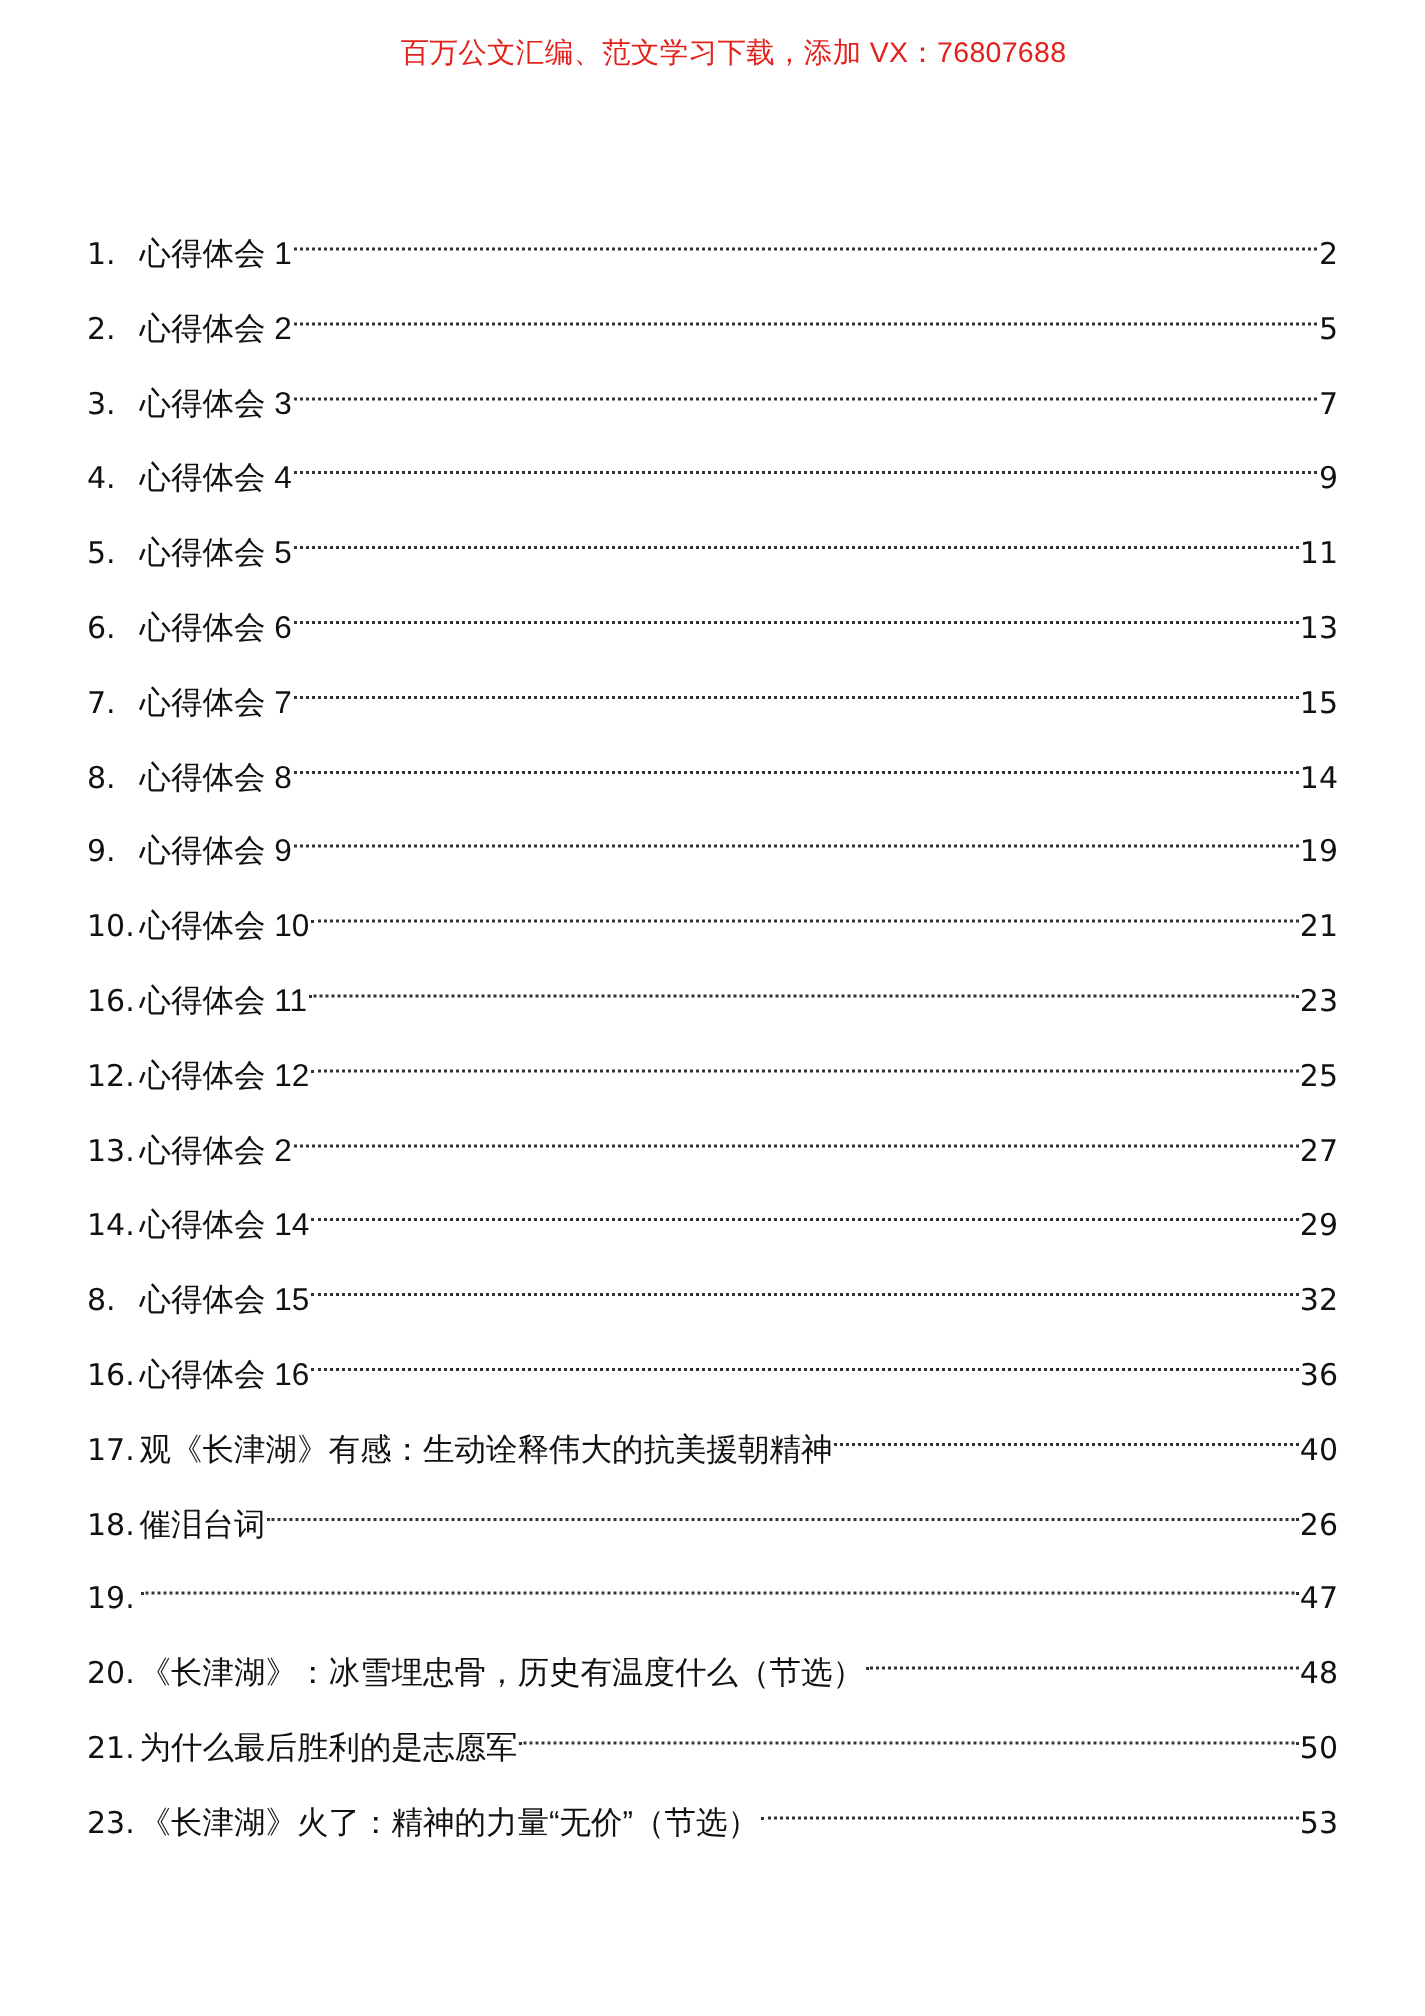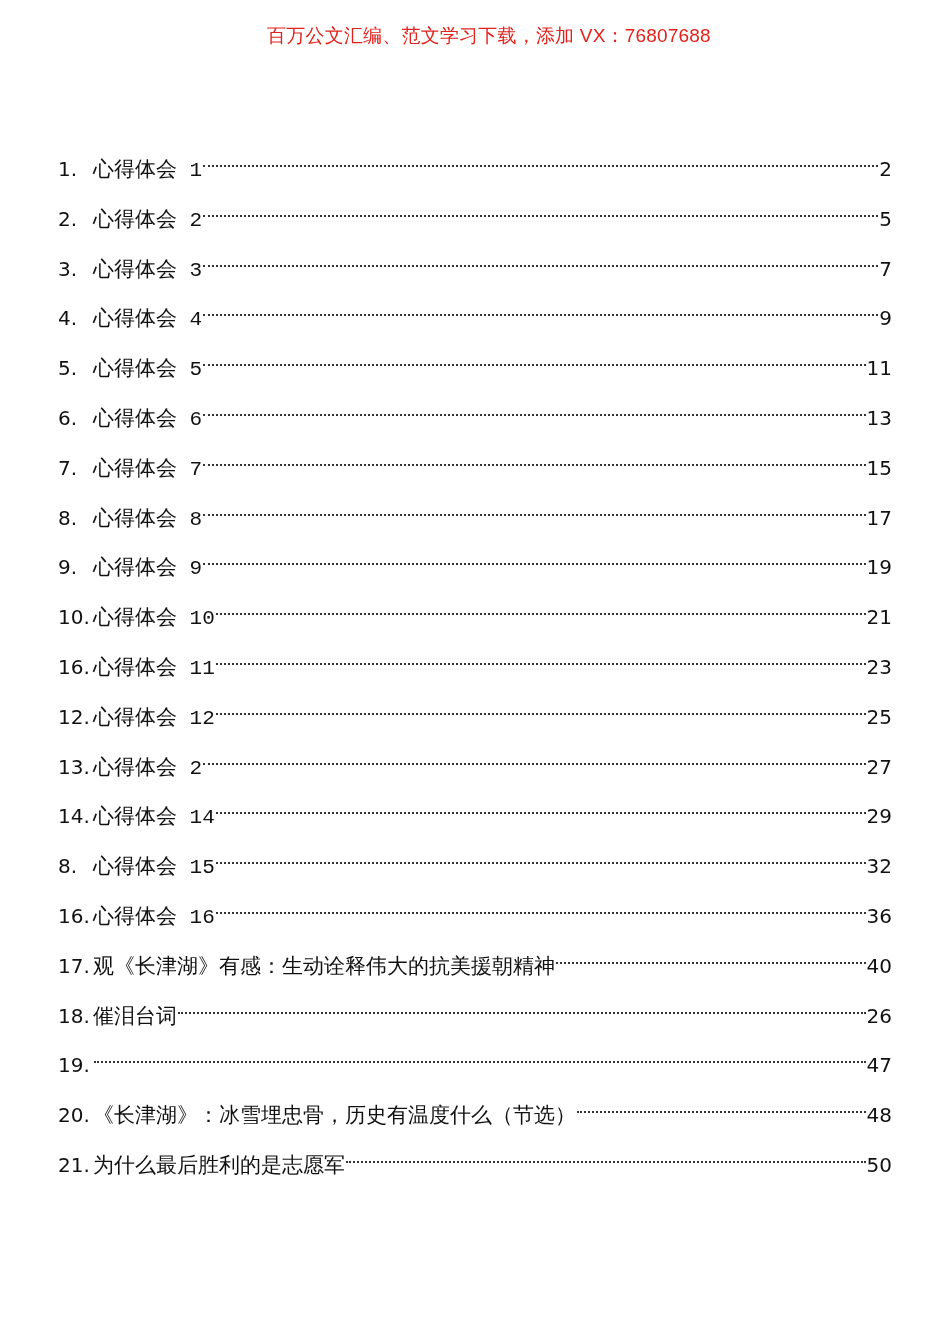--- a/index.html
+++ b/index.html
@@ -41,21 +41,21 @@
       white-space: nowrap;
     }
     .toc-num {
       flex: 0 0 auto;
       min-width: 35px;
       font-family: "DejaVu Sans", sans-serif;
       font-size: 20px;
     }
     .toc-title {
       flex: 0 0 auto;
-      font-family: Liberation Mono, monospace;
+      font-family: Liberation Sans, sans-serif;
       font-size: 21px;
     }
     .toc-leader {
       flex: 1 1 auto;
       overflow: hidden;
       margin: 0 1px;
       position: relative;
       height: 36px;
     }
     .toc-leader::before {
@@ -118,21 +118,21 @@
   <div class="toc-row">
       <span class="toc-num">7.</span>
       <span class="toc-title">心得体会 7</span>
       <span class="toc-leader"></span>
       <span class="toc-page">15</span>
     </div>
   <div class="toc-row">
       <span class="toc-num">8.</span>
       <span class="toc-title">心得体会 8</span>
       <span class="toc-leader"></span>
-      <span class="toc-page">17</span>
+      <span class="toc-page">14</span>
     </div>
   <div class="toc-row">
       <span class="toc-num">9.</span>
       <span class="toc-title">心得体会 9</span>
       <span class="toc-leader"></span>
       <span class="toc-page">19</span>
     </div>
   <div class="toc-row">
       <span class="toc-num">10.</span>
       <span class="toc-title">心得体会 10</span>
@@ -196,14 +196,20 @@
       <span class="toc-num">20.</span>
       <span class="toc-title">《长津湖》：冰雪埋忠骨，历史有温度什么（节选）</span>
       <span class="toc-leader"></span>
       <span class="toc-page">48</span>
     </div>
   <div class="toc-row">
       <span class="toc-num">21.</span>
       <span class="toc-title">为什么最后胜利的是志愿军</span>
       <span class="toc-leader"></span>
       <span class="toc-page">50</span>
+    </div>
+  <div class="toc-row">
+      <span class="toc-num">23.</span>
+      <span class="toc-title">《长津湖》火了：精神的力量“无价”（节选）</span>
+      <span class="toc-leader"></span>
+      <span class="toc-page">53</span>
     </div>
 </div>
 
 </body></html>

